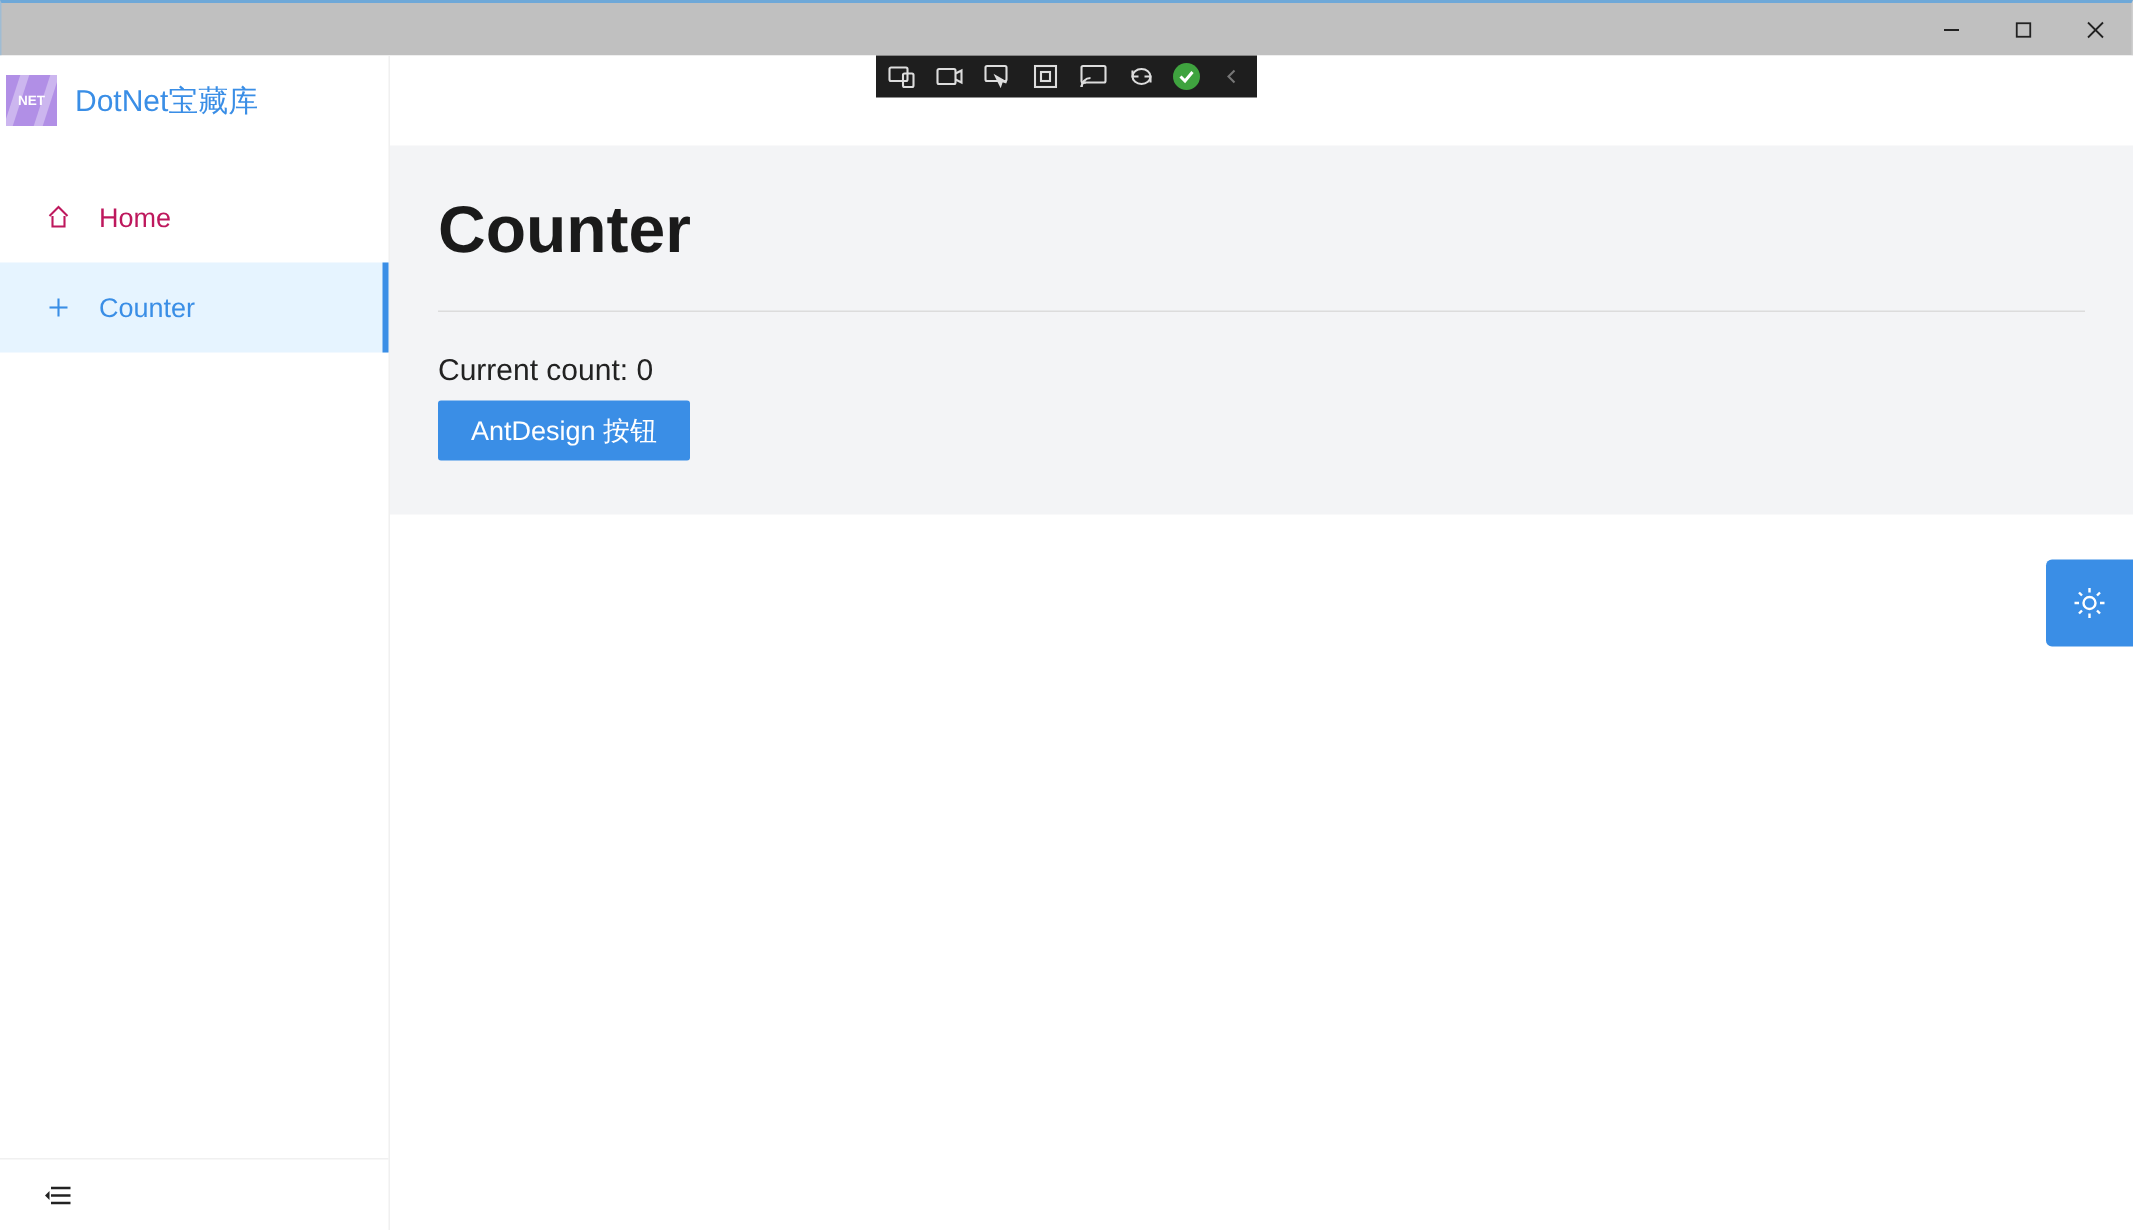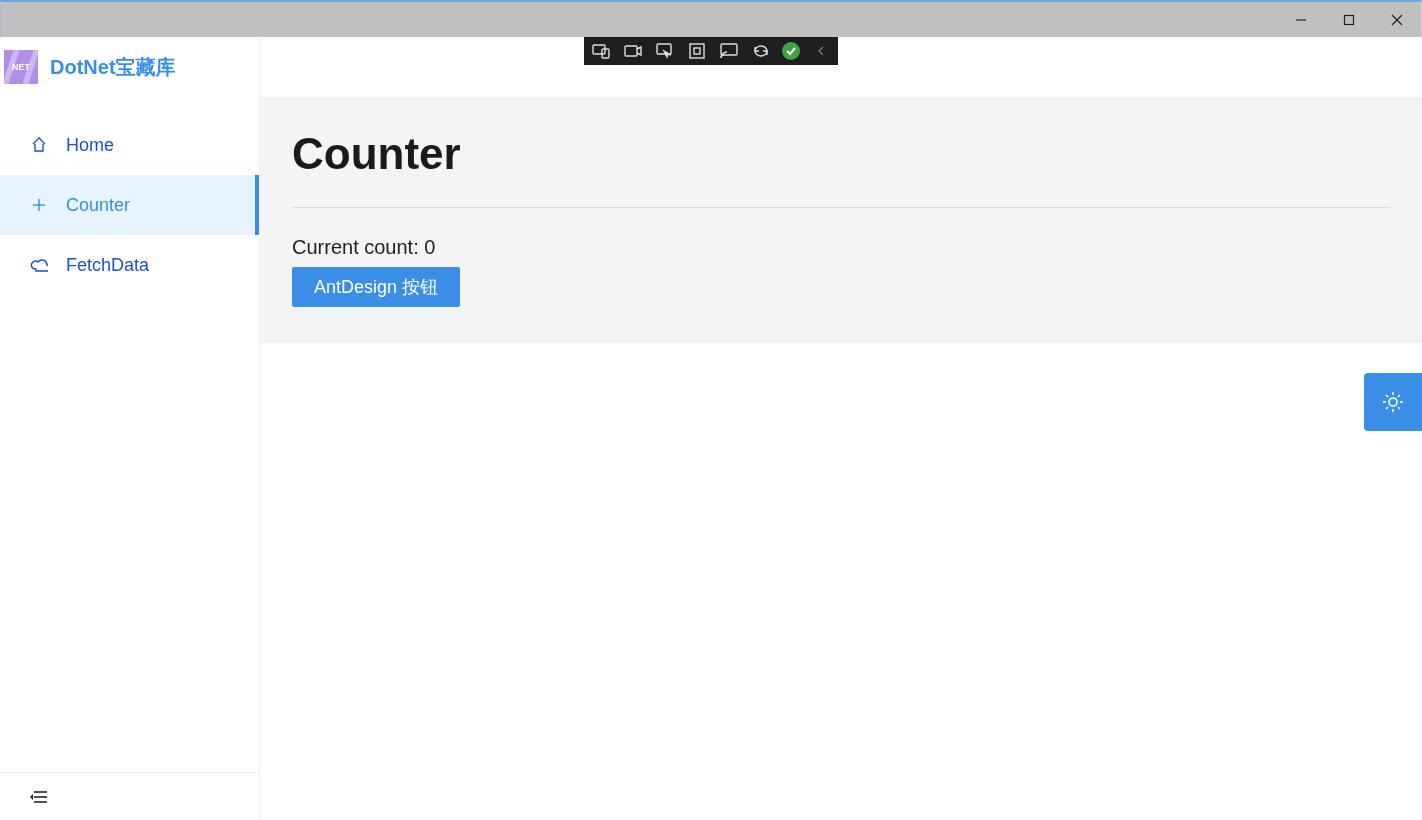--- a/index.html
+++ b/index.html
@@ -56,31 +56,31 @@
     background: linear-gradient(135deg, #b18fe6 0%, #b18fe6 100%);
     position: relative;
     display: flex; align-items: center; justify-content: center;
     color: #fff; font-size: 9px; font-weight: bold;
   }
   .logo-box::before, .logo-box::after {
     content: ""; position: absolute; background: #fff;
   }
   .logo-box::before { width: 6px; height: 34px; left: 4px; top:0; transform: skewX(-18deg); opacity:.35; }
   .logo-box::after  { width: 6px; height: 34px; right:4px; top:0; transform: skewX(-18deg); opacity:.35; }
-  .logo-text { color: #3a8ee6; font-size: 20px; font-weight: 700; }
+  .logo-text { color: #3a8ee6; font-size: 20px; font-weight: 400; }
 
   .menu { flex: 1; padding-top: 18px; }
   .menu-item {
     height: 60px;
     display: flex;
     align-items: center;
     padding-left: 30px;
     gap: 18px;
     font-size: 18px;
-    color: #1d4ed8;
+    color: #be185d;
     cursor: pointer;
     position: relative;
   }
   .menu-item.active {
     background: #e6f4ff;
     color: #3a8ee6;
   }
   .menu-item.active::after {
     content: "";
     position: absolute;
@@ -280,28 +280,20 @@
       </div>
       <div class="menu-item active">
         <span class="menu-icon">
           <svg width="18" height="18">
               <line x1="9" y1="3" x2="9" y2="15"></line>
               <line x1="3" y1="9" x2="15" y2="9"></line>
             </svg>
         </span>
         <span>Counter</span>
       </div>
-      <div class="menu-item">
-        <span class="menu-icon">
-          <svg width="20" height="16">
-              <path d="M6 12 a4 4 0 1 1 2 -7 a5 5 0 0 1 9 3 a3 3 0 0 1 -1 6 H6 Z"></path>
-            </svg>
-        </span>
-        <span>FetchData</span>
-      </div>
     </div>
 
     <div class="sidebar-footer">
       <svg width="18" height="16">
         <line x1="4" y1="3" x2="17" y2="3"></line>
         <line x1="4" y1="8" x2="17" y2="8"></line>
         <line x1="4" y1="13" x2="17" y2="13"></line>
         <path d="M3 5 L0 8 L3 11 Z" fill="#222" stroke="none"></path>
       </svg>
     </div>

